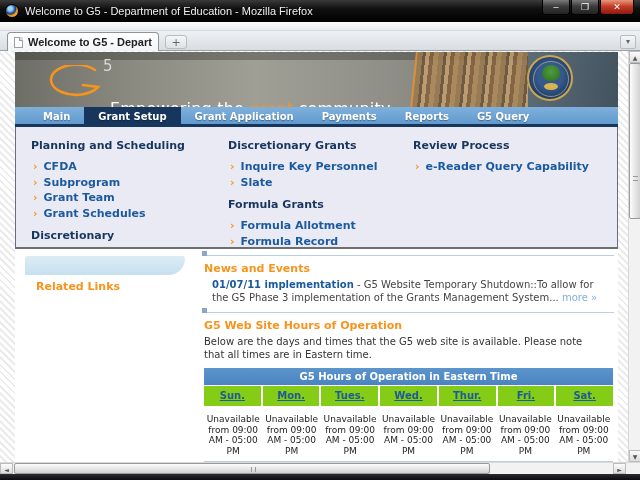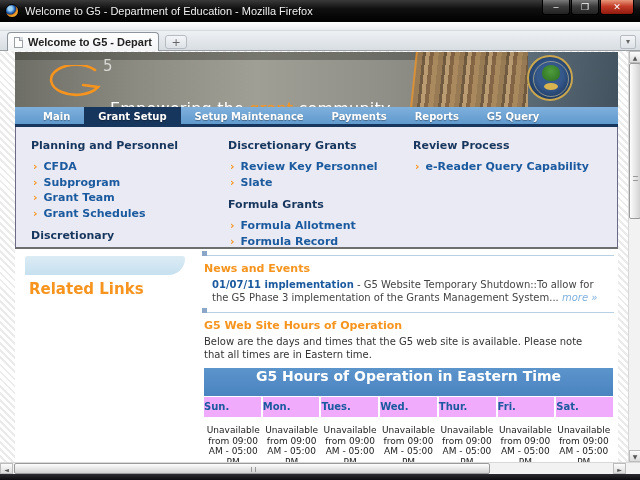--- a/index.html
+++ b/index.html
@@ -70,38 +70,38 @@
   .menu-col { width:197px; }
   .menu-col:nth-child(2) { width:185px; }
   .menu-heading { color:#17365d; font-weight:bold; font-size:11px; margin:8px 0 7px 0; }
   .menu-link { font-size:11px; font-weight:bold; color:#1b5a9e; line-height:15.5px; cursor:pointer; white-space:nowrap; }
   .menu-link .arrow { color:#f7941d; margin:0 6px 0 2px; font-weight:bold; }
 
   
   .pagebody { position:relative; width:603px; height:207px; background:#fff; }
   .sidebar-tabshape { position:absolute; left:10px; top:7px; width:160px; height:19px;
     background:linear-gradient(#dcecf5,#c6e0ef); border-radius:4px 4px 26px 0; }
-  .sidebar-title { position:absolute; left:14px; top:31px; color:#f7941d; font-weight:bold; font-size:15px; }
+  .sidebar-title { position:absolute; left:21px; top:31px; color:#f7941d; font-weight:bold; font-size:11px; }
 
   .main { position:absolute; left:187px; top:0; width:416px; }
   .divider { position:relative; height:6px; margin-top:2px; }
   .divider .sq { position:absolute; left:0; top:0; width:5px; height:5px; background:#8ca6c8; }
   .divider .ln { position:absolute; left:5px; right:4px; top:4px; height:1px; background:#b9cfe3; }
   .sec-heading { color:#f7941d; font-weight:bold; font-size:11px; margin:5px 0 4px 2px; }
   .news-item { margin:2px 0 4px 10px; font-size:10px; color:#444; line-height:12.5px; width:392px; }
   .news-link { color:#1b5a9e; font-weight:bold; }
-  .more-link { color:#7fb0dc;font-style:italic; }
+  .more-link { color:#7fb0dc; }
   .intro { font-size:10px; color:#333; line-height:12.5px; margin:2px 0 7px 2px; width:400px; }
 
   .hours-table { width:409px; margin-left:2px; }
-  .ht-title { height:28px; background:linear-gradient(#5c94cc,#4a84c0); color:#fff; font-weight:bold; font-size:14px;
+  .ht-title { height:17px; background:linear-gradient(#5c94cc,#4a84c0); color:#fff; font-weight:bold; font-size:10px;
     text-align:center; line-height:17px; }
   .ht-days { display:grid; grid-template-columns:repeat(7,1fr); gap:2px; background:#fff; margin-top:1px; }
-  .ht-day { background:#f0abfc; color:#1b5a9e; font-weight:bold; font-size:10px; 
-    line-height:20px; cursor:pointer; }
+  .ht-day { background:#84cc16; color:#1b5a9e; font-weight:bold; font-size:10px; text-align:center;
+    line-height:20px; text-decoration:underline; cursor:pointer; }
   .ht-cells { display:grid; grid-template-columns:repeat(7,1fr); border-bottom:1px solid #b9cfe3; }
   .ht-cell { font-size:9px; color:#222; text-align:center; padding:8px 1px 5px; line-height:10.5px; }
   .version { text-align:right; font-size:9px; color:#222; font-weight:bold; margin:2px 4px 0 0; }
 
   
   .vscroll { position:absolute; right:0; top:0; width:12px; height:411px; background:#f2f2f2; border-left:1px solid #d8d8d8; }
   .sb-btn { width:12px; height:12px; font-size:6px; color:#555; text-align:center; line-height:12px;
     background:linear-gradient(#fcfcfc,#dcdcdc); border:1px solid #bcbcbc; }
   .vthumb { position:absolute; left:0; top:12px; width:12px; height:156px;
     background:linear-gradient(90deg,#fdfdfd,#d2d2d2); border:1px solid #9a9a9a; border-radius:2px; }
@@ -157,40 +157,40 @@
         <svg class="g-logo" width="62" height="36" viewBox="0 0 62 36">
           <path d="M 50 5 A 25 15 0 1 0 53 22 L 38 20" fill="none" stroke="#f7941d" stroke-width="2.6" stroke-linecap="round"></path>
         </svg>
         <span class="g-five">5</span>
         <div class="tagline"><span>Empowering the </span><span class="hl">grant</span><span> community.</span></div>
       </div>
 
       <div class="navbar">
           <div class="nav-item">Main</div>
           <div class="nav-item active">Grant Setup</div>
-          <div class="nav-item">Setup Maintenance</div>
+          <div class="nav-item">Grant Application</div>
           <div class="nav-item">Payments</div>
           <div class="nav-item">Reports</div>
           <div class="nav-item">G5 Query</div>
         </div>
 
       <div class="megamenu">
           <div class="menu-col">
-            <div class="menu-heading">Planning and Personnel</div>
+            <div class="menu-heading">Planning and Scheduling</div>
             <div class="menu-link"><span class="arrow">›</span><span>CFDA</span></div>
             <div class="menu-link"><span class="arrow">›</span><span>Subprogram</span></div>
             <div class="menu-link"><span class="arrow">›</span><span>Grant Team</span></div>
             <div class="menu-link"><span class="arrow">›</span><span>Grant Schedules</span></div>
             <div class="menu-heading">Discretionary</div>
             <div class="menu-link"><span class="arrow">›</span><span>Application Log</span></div>
             <div class="menu-link"><span class="arrow">›</span><span>Application Maintenance</span></div>
           </div>
           <div class="menu-col">
             <div class="menu-heading">Discretionary Grants</div>
-            <div class="menu-link"><span class="arrow">›</span><span>Review Key Personnel</span></div>
+            <div class="menu-link"><span class="arrow">›</span><span>Inquire Key Personnel</span></div>
             <div class="menu-link"><span class="arrow">›</span><span>Slate</span></div>
             <div class="menu-heading">Formula Grants</div>
             <div class="menu-link"><span class="arrow">›</span><span>Formula Allotment</span></div>
             <div class="menu-link"><span class="arrow">›</span><span>Formula Record</span></div>
           </div>
           <div class="menu-col">
             <div class="menu-heading">Review Process</div>
             <div class="menu-link"><span class="arrow">›</span><span>e-Reader Query Capability</span></div>
           </div>
         </div>

